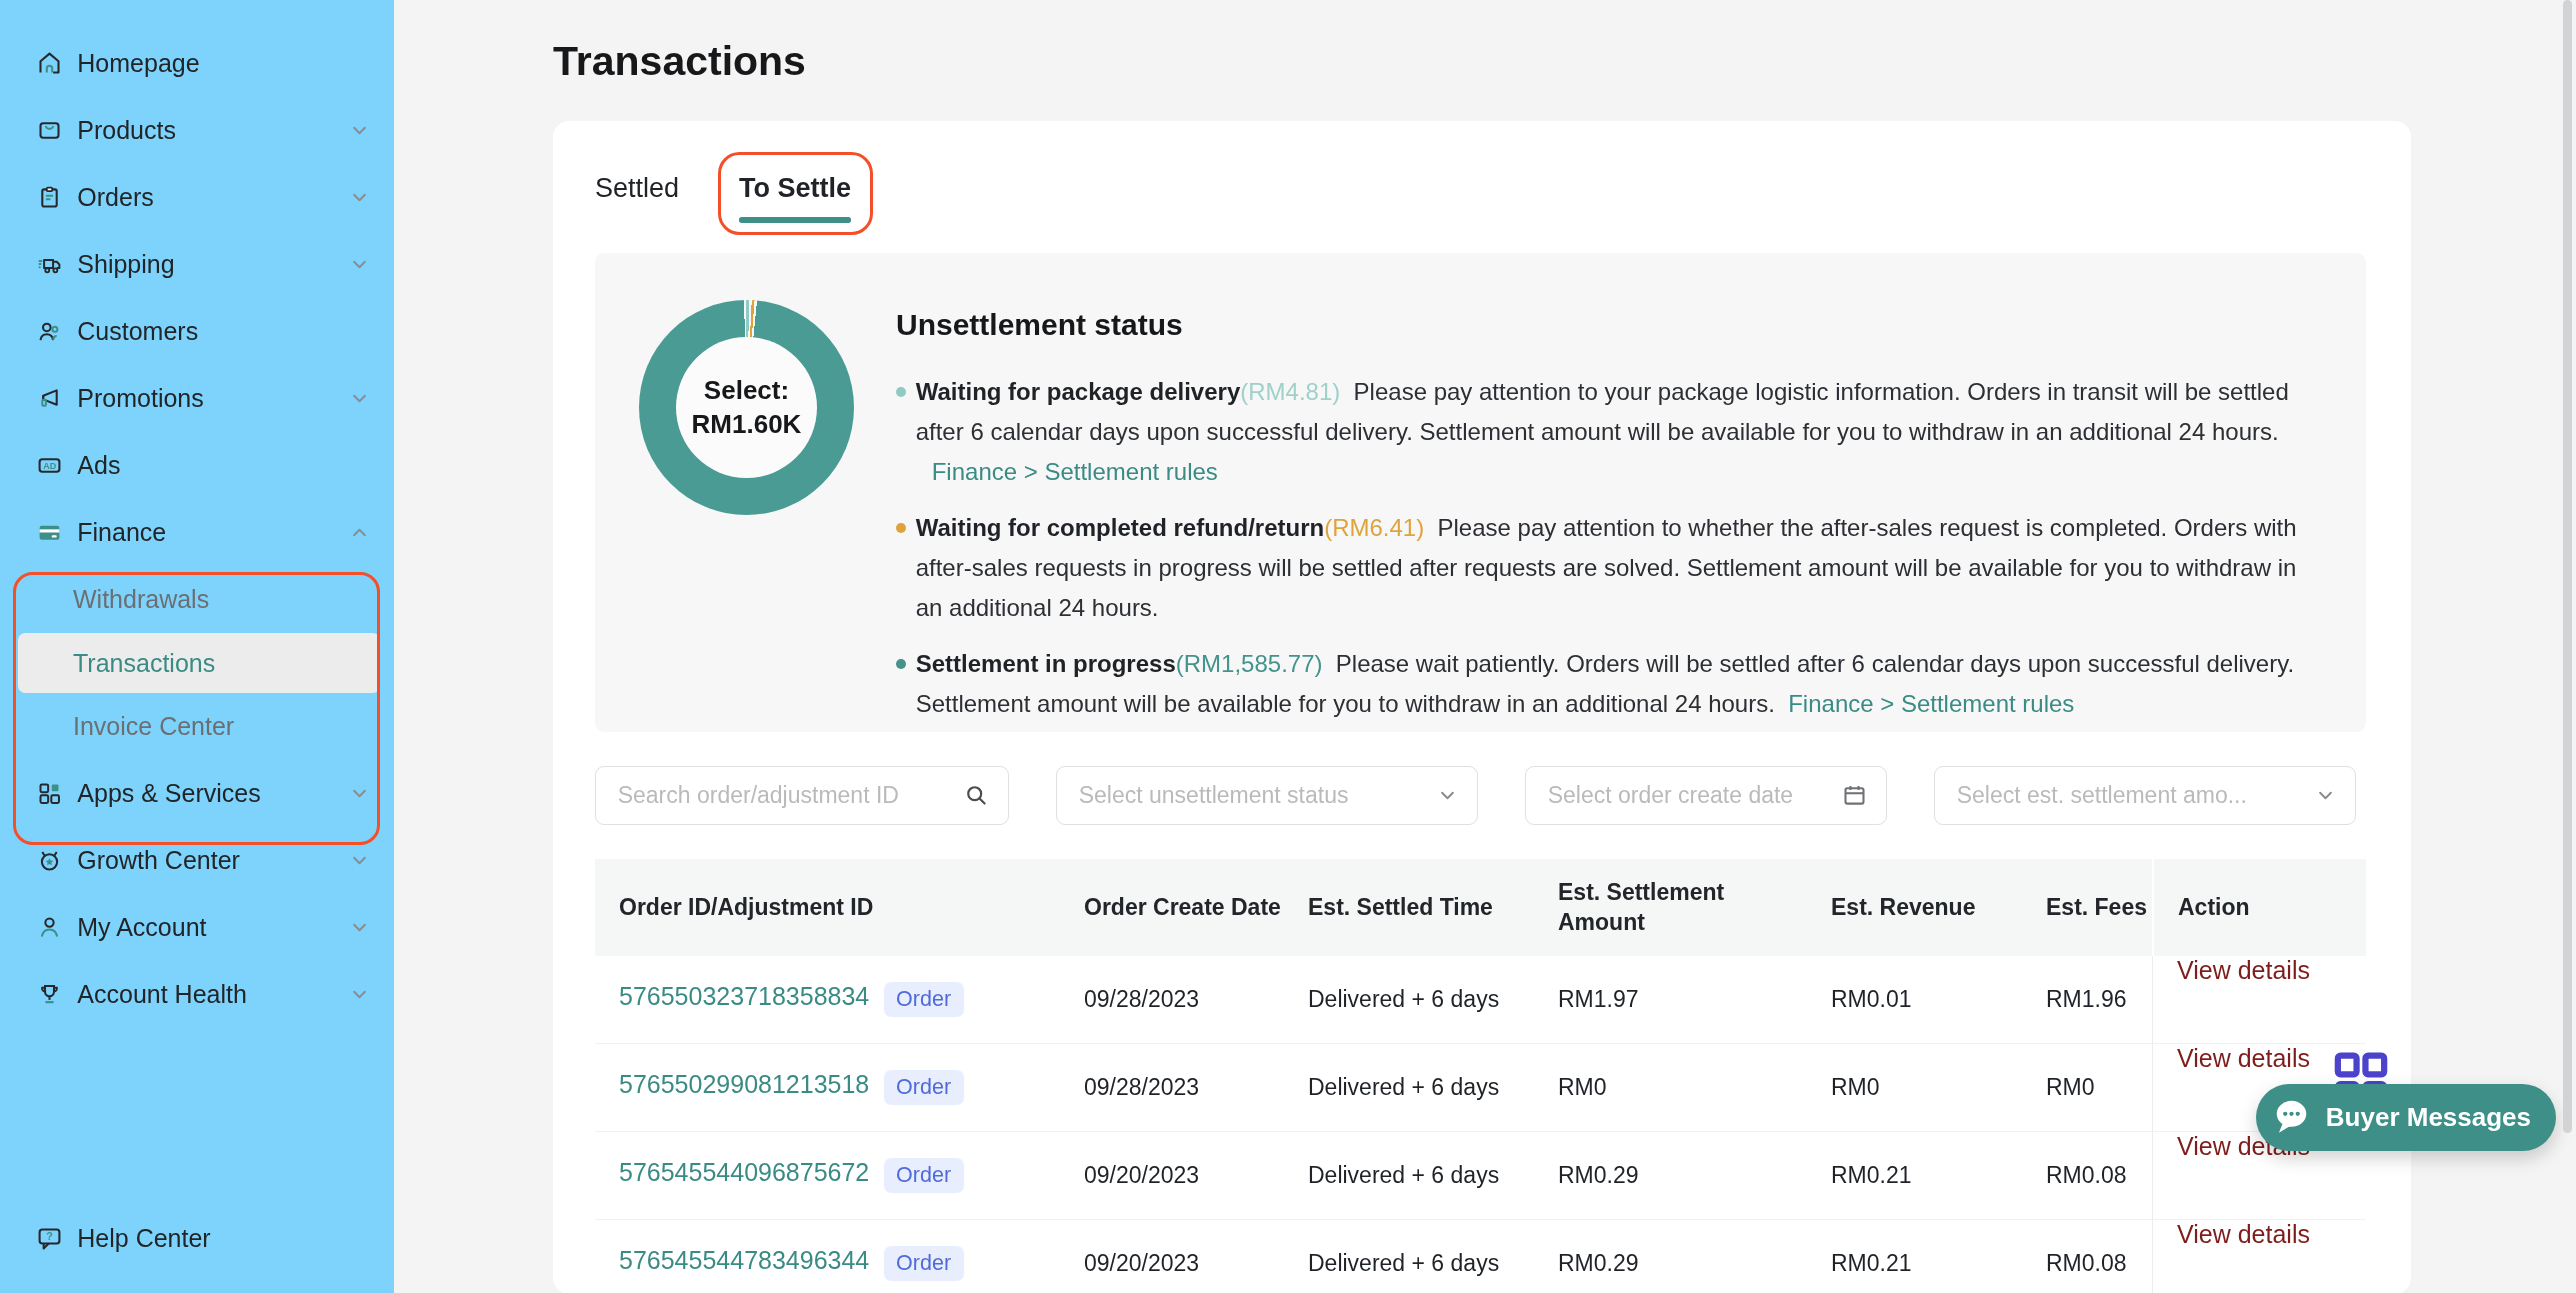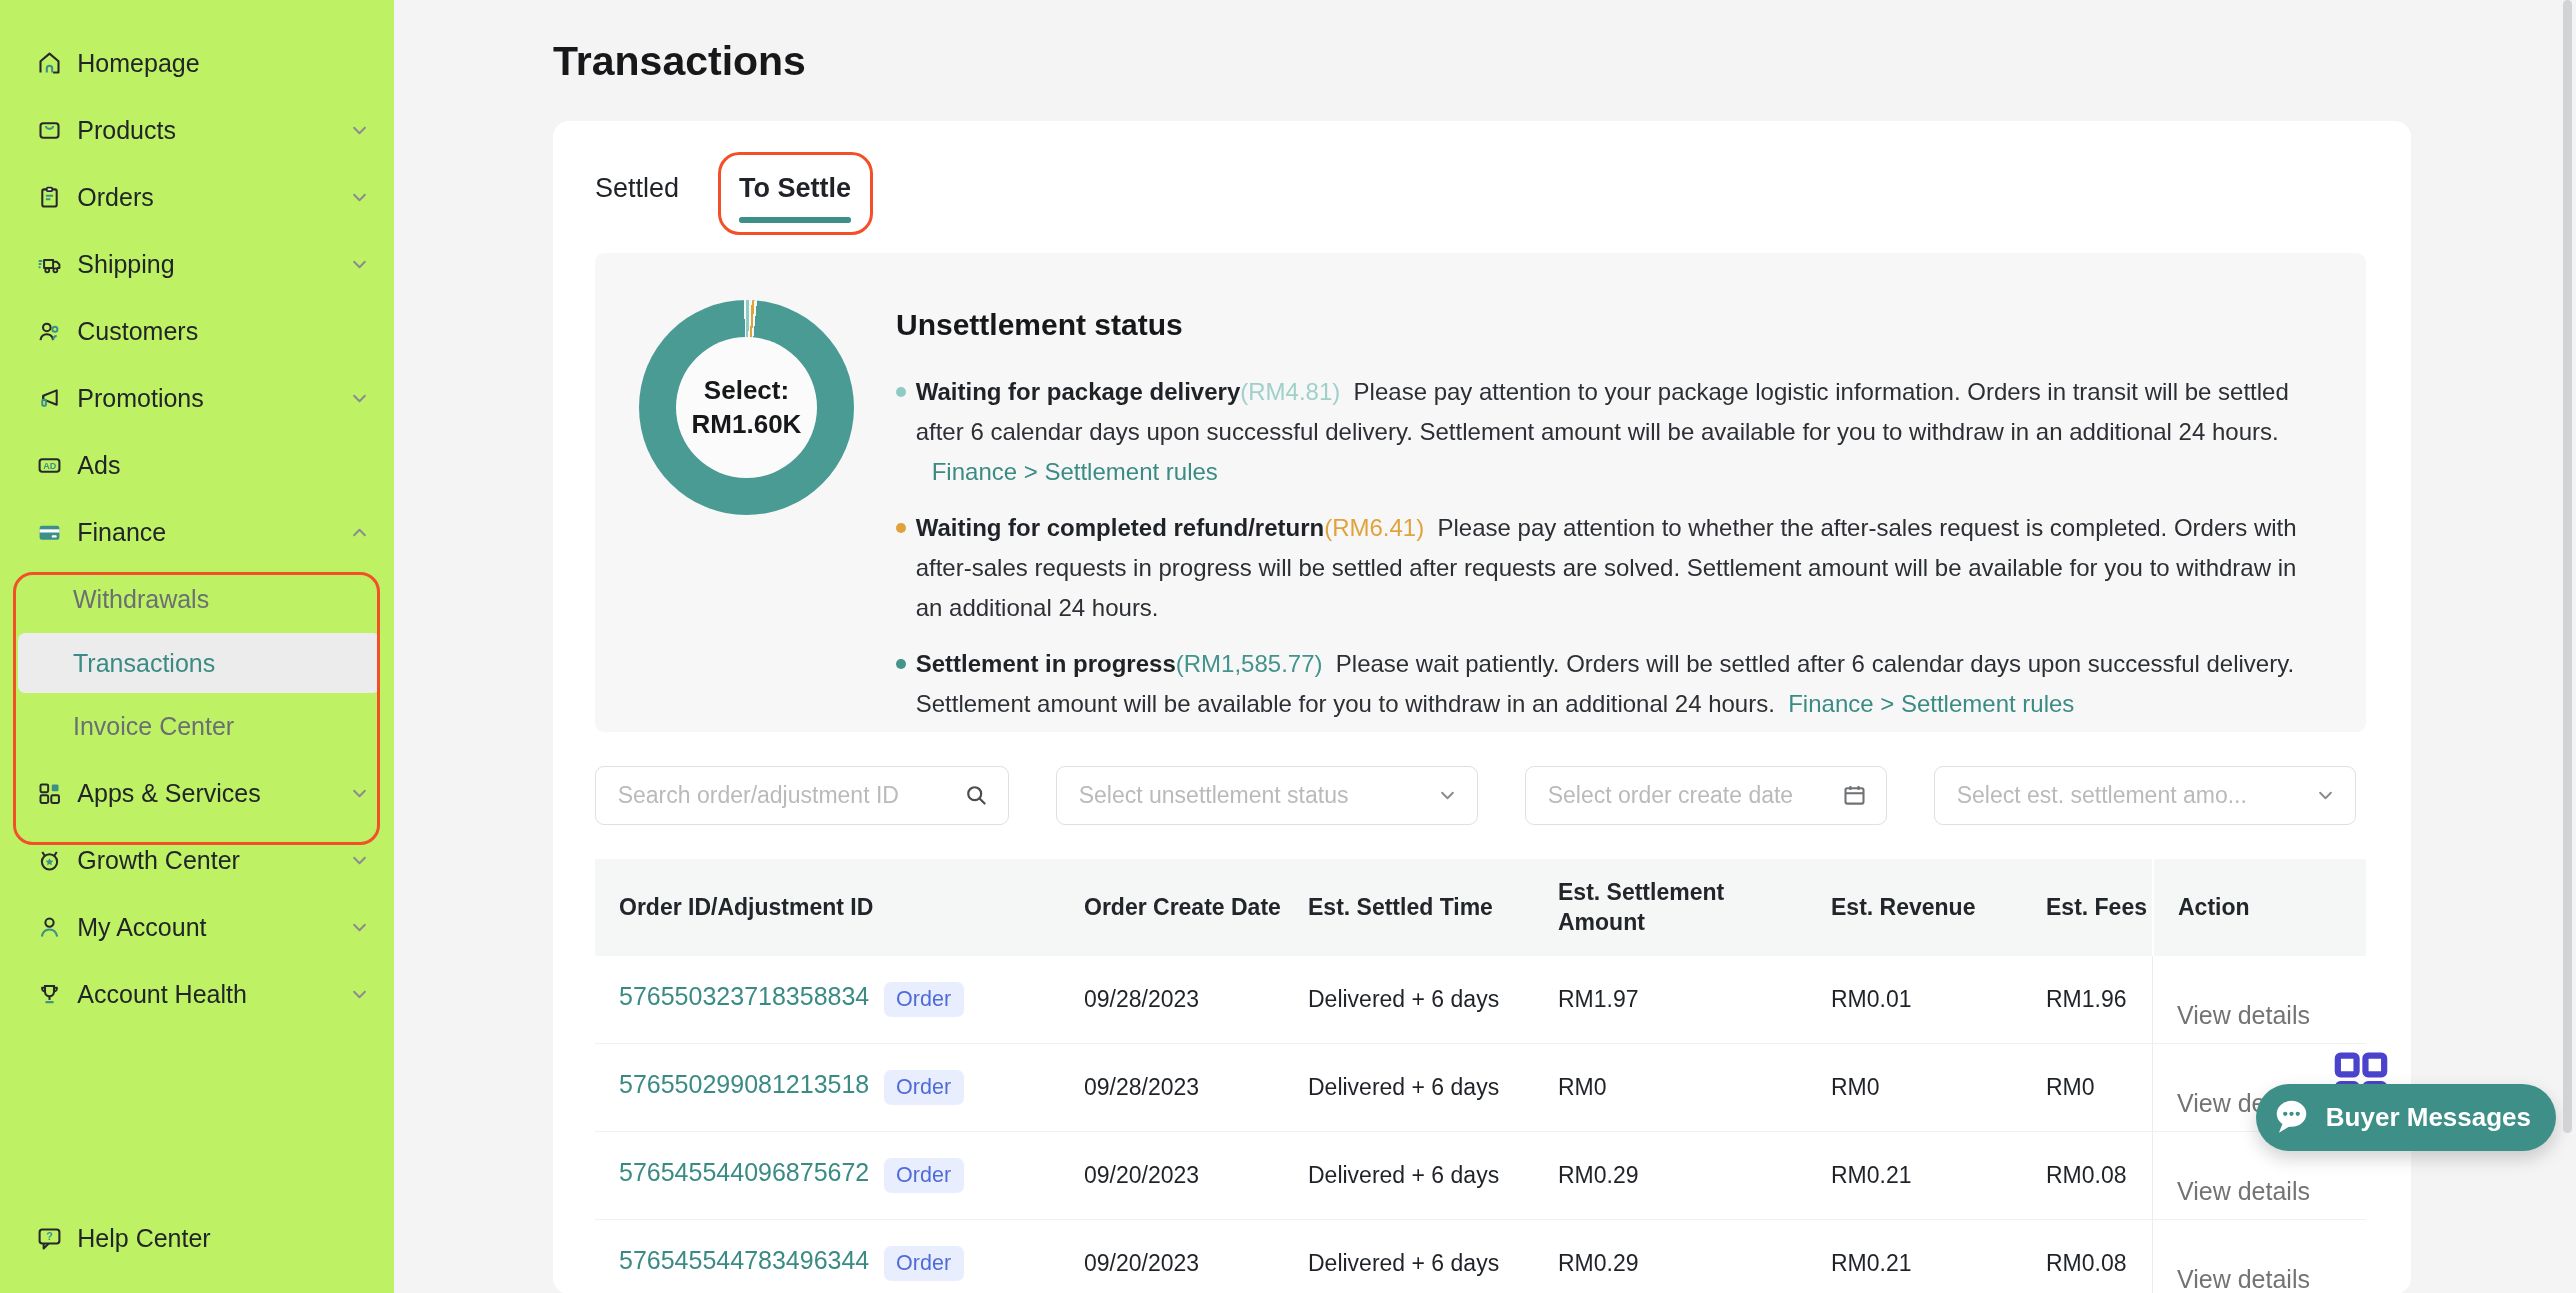--- a/index.html
+++ b/index.html
@@ -1,21 +1,21 @@
 <!DOCTYPE html>
 <html style="font-size:14.3px"><head>
 <meta charset="utf-8">
 <style>
   html,body{margin:0;padding:0;}
   body{width:2576px;height:1293px;overflow:hidden;background:#f4f4f5;
        font-family:"Liberation Sans",sans-serif;-webkit-font-smoothing:antialiased;}
   .app{position:relative;width:2576px;height:1293px;display:flex;}
 
   
-  .sidebar{position:relative;width:394px;height:100%;background:#bef264;flex:none;z-index:2;}
+  .sidebar{position:relative;width:394px;height:100%;background:#7dd3fc;flex:none;z-index:2;}
   .nav{padding-top:30px;}
   .nav-item{height:67px;display:flex;align-items:center;padding:0 23px 0 36px;cursor:pointer;}
   .nav-icon{width:27px;height:27px;flex:none;display:flex;align-items:center;justify-content:center;}
   .nav-label{margin-left:14.3px;font-size:25px;color:#222528;}
   .nav-chevron{margin-left:auto;display:flex;}
   .sub-item{height:60px;display:flex;align-items:center;margin:3.6px 14.3px 3.6px 18px;
             padding-left:55px;border-radius:7.2px;font-size:25px;color:#6b6f73;cursor:pointer;}
   .sub-item.selected{background:#ececec;color:#3a8b84;}
   .finance-annotation{position:absolute;left:12.5px;top:572px;width:361px;height:267px;
             border:3.6px solid #f3502a;border-radius:19.7px;pointer-events:none;z-index:3;}
@@ -72,21 +72,21 @@
   .thead,.trow{display:grid;grid-template-columns:465px 224px 250px 273px 215px 130px 215px;}
   .thead{background:#f5f6f6;height:97px;align-items:center;}
   .th{font-size:23px;font-weight:700;color:#22252a;padding-left:24px;line-height:29.5px;}
   .th.action{border-left:2.7px solid #fff;height:100%;display:flex;align-items:center;}
   .trow{height:87px;align-items:center;border-bottom:1.8px solid #f1f1f2;}
   .td{font-size:23px;color:#1f2328;padding-left:24px;display:flex;}
   .td.action{border-left:1.8px solid #ececec;height:100%;}
   .id-link{color:#3a8b84;font-size:25px;cursor:pointer;white-space:nowrap;}
   .badge{margin-left:14.3px;background:#e9eeff;color:#4f6bd8;font-size:21.5px;
          padding:5.4px 12.5px;border-radius:7.2px;flex:none;}
-  .view-link{color:#737373;font-size:25px;font-weight:500;cursor:pointer;margin-top:45px;}
+  .view-link{color:#7f1d1d;font-size:25px;font-weight:500;cursor:pointer;}
 
   
   .widget-grid{position:absolute;left:2334px;top:1052px;width:54px;height:57px;z-index:5;cursor:pointer;}
   .buyer-pill{position:absolute;left:2256px;top:1084px;height:67px;border-radius:34px;
       background:#3d8f88;border:none;display:flex;align-items:center;gap:12.5px;
       padding:0 25px 0 14.3px;z-index:6;box-shadow:0 7.2px 18px rgba(0,0,0,.18);cursor:pointer;}
   .buyer-pill .label{color:#fff;font-size:26px;font-weight:600;font-family:"Liberation Sans",sans-serif;white-space:nowrap;}
   .scroll-thumb{position:absolute;left:2563px;top:0;width:9px;height:1133px;border-radius:5.4px;
       background:#d2d3d4;z-index:7;cursor:pointer;}
 </style>

